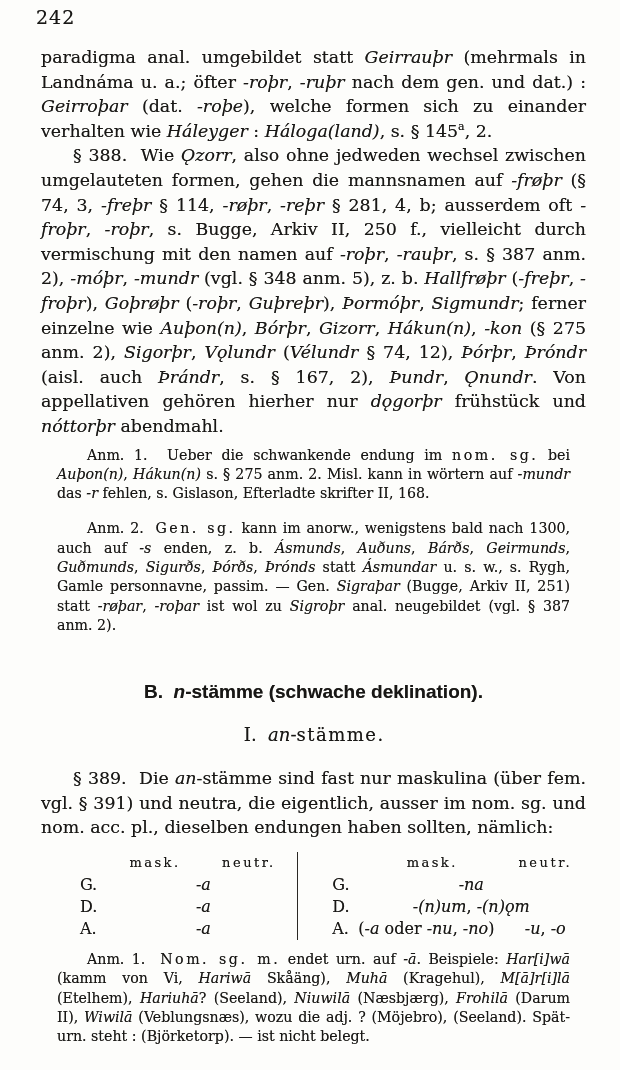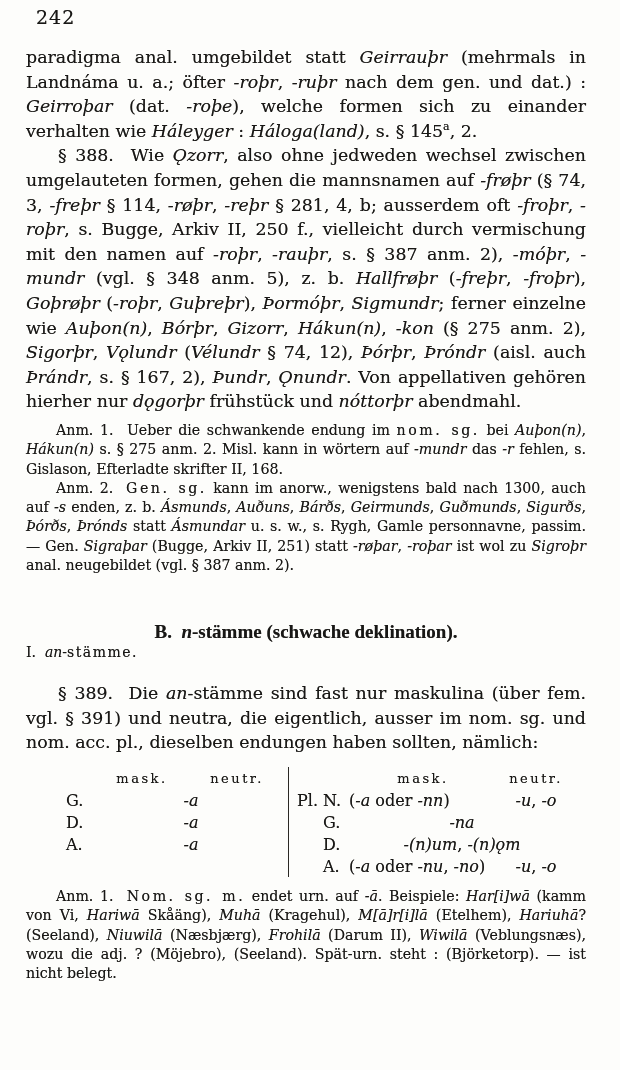--- a/index.html
+++ b/index.html
@@ -7,21 +7,21 @@
     width:620px;height:1070px;
     background:#fdfdfb;
     font-family:"DejaVu Serif", serif;
     color:#181715;
     overflow:hidden;
   }
   .page{
     position:relative;
     box-sizing:border-box;
     width:620px;height:772px;
-    padding:8px 34px 0 26px;
+    padding:8px 34px 0 41px;
     text-shadow:0 0 .4px rgba(20,18,15,.55);
   }
   .page-num{
     position:absolute;left:36px;top:6px;
     font-size:19px;letter-spacing:1px;
   }
   .running-head{
     text-align:center;
     font-size:15.5px;
     padding-top:3px;
@@ -32,36 +32,37 @@
     text-align:justify;
     margin:0;
   }
   .intro{margin-top:37px;}
   .indent{text-indent:32px;}
   .anm{
     font-size:14.2px;
     line-height:19.3px;
     text-align:justify;
     text-indent:30px;
-    margin:0;
+    margin:16px;
   }
   .anm-first{margin-top:7px;}
   .g{letter-spacing:2.5px;}
   .g2{letter-spacing:1.5px;}
   sup{font-size:11px;line-height:0;}
   .heading-b{
     margin-top:46px;
     text-align:center;
-    font-family:Liberation Serif, serif;
+    font-family:Liberation Sans, sans-serif;
     font-weight:bold;
     font-size:19px;
   }
   .heading-i{
-    margin-top:1px;
-    font-size:14px;
+    margin-top:21px;
+    text-align:center;
+    font-size:18px;
   }
   .sec389{margin-top:21px;}
   
   .decl{
     display:flex;
     margin:12px 0 10px 0;
     font-size:16px;
   }
   .decl table{border-collapse:collapse;}
   .decl td{
@@ -133,26 +134,20 @@
     <div class="decl-right">
       <table>
         <tbody>
             <tr>
           <td style="width:26px"></td>
               <td style="width:26px"></td>
           <td class="hdr" style="width:148px">mask.</td>
           <td class="hdr" style="width:78px">neutr.</td>
         </tr>
         <tr>
-          <td class="lab">Pl.</td>
-          <td class="lab">N.</td>
-          <td class="lab">(<i>-a</i> oder <i>-nn</i>)</td>
-          <td class="ctr"><i>-u</i>, <i>-o</i></td>
-        </tr>
-        <tr>
           <td></td>
           <td class="lab">G.</td>
           <td class="ctr" colspan="2"><i>-na</i></td>
         </tr>
         <tr>
           <td></td>
           <td class="lab">D.</td>
           <td class="ctr" colspan="2"><i>-(n)um</i>, <i>-(n)ǫm</i></td>
         </tr>
         <tr>

